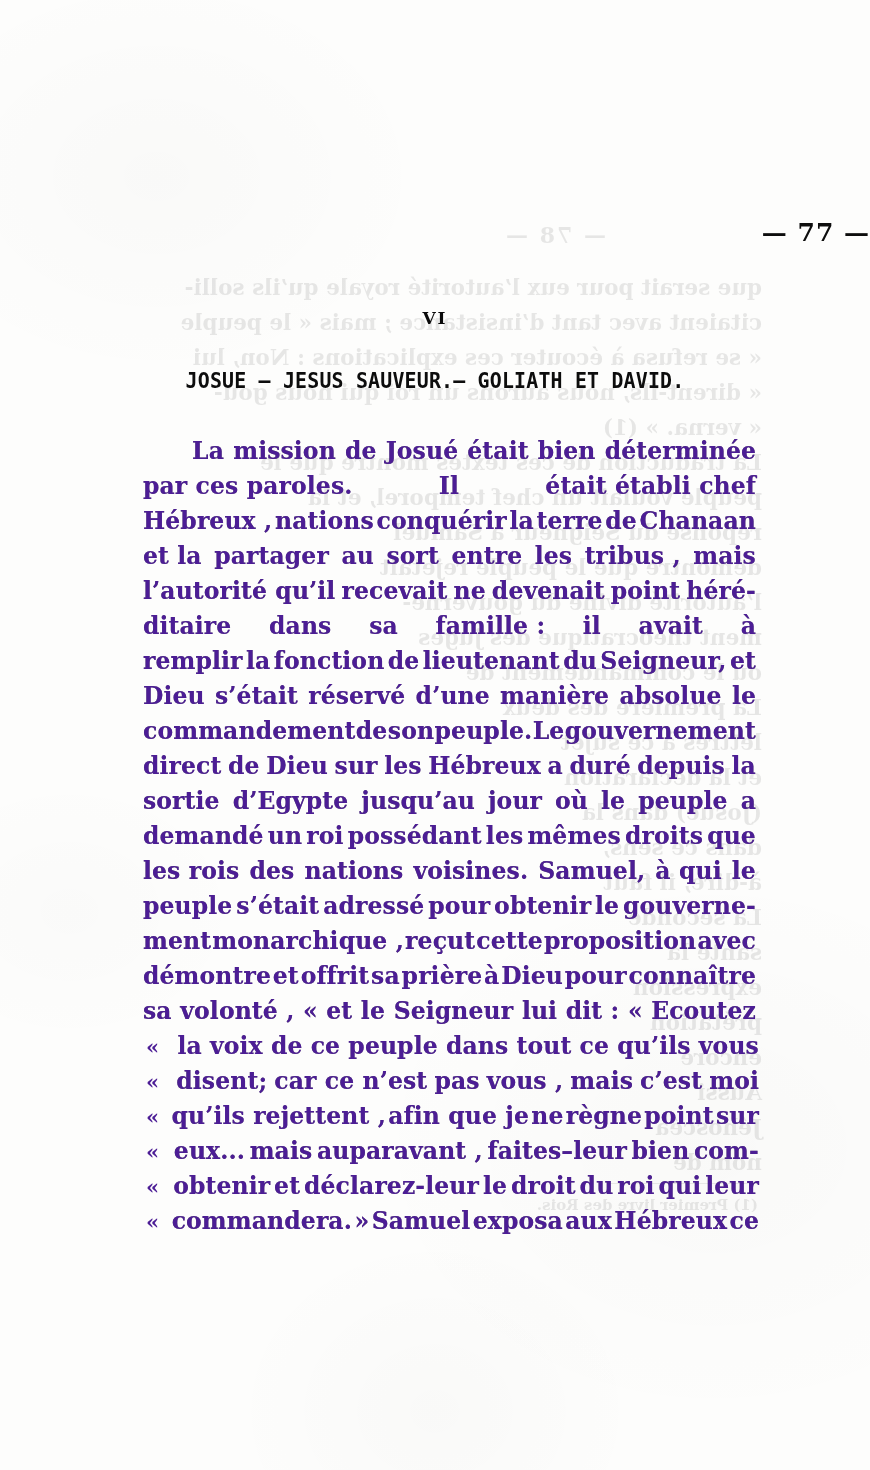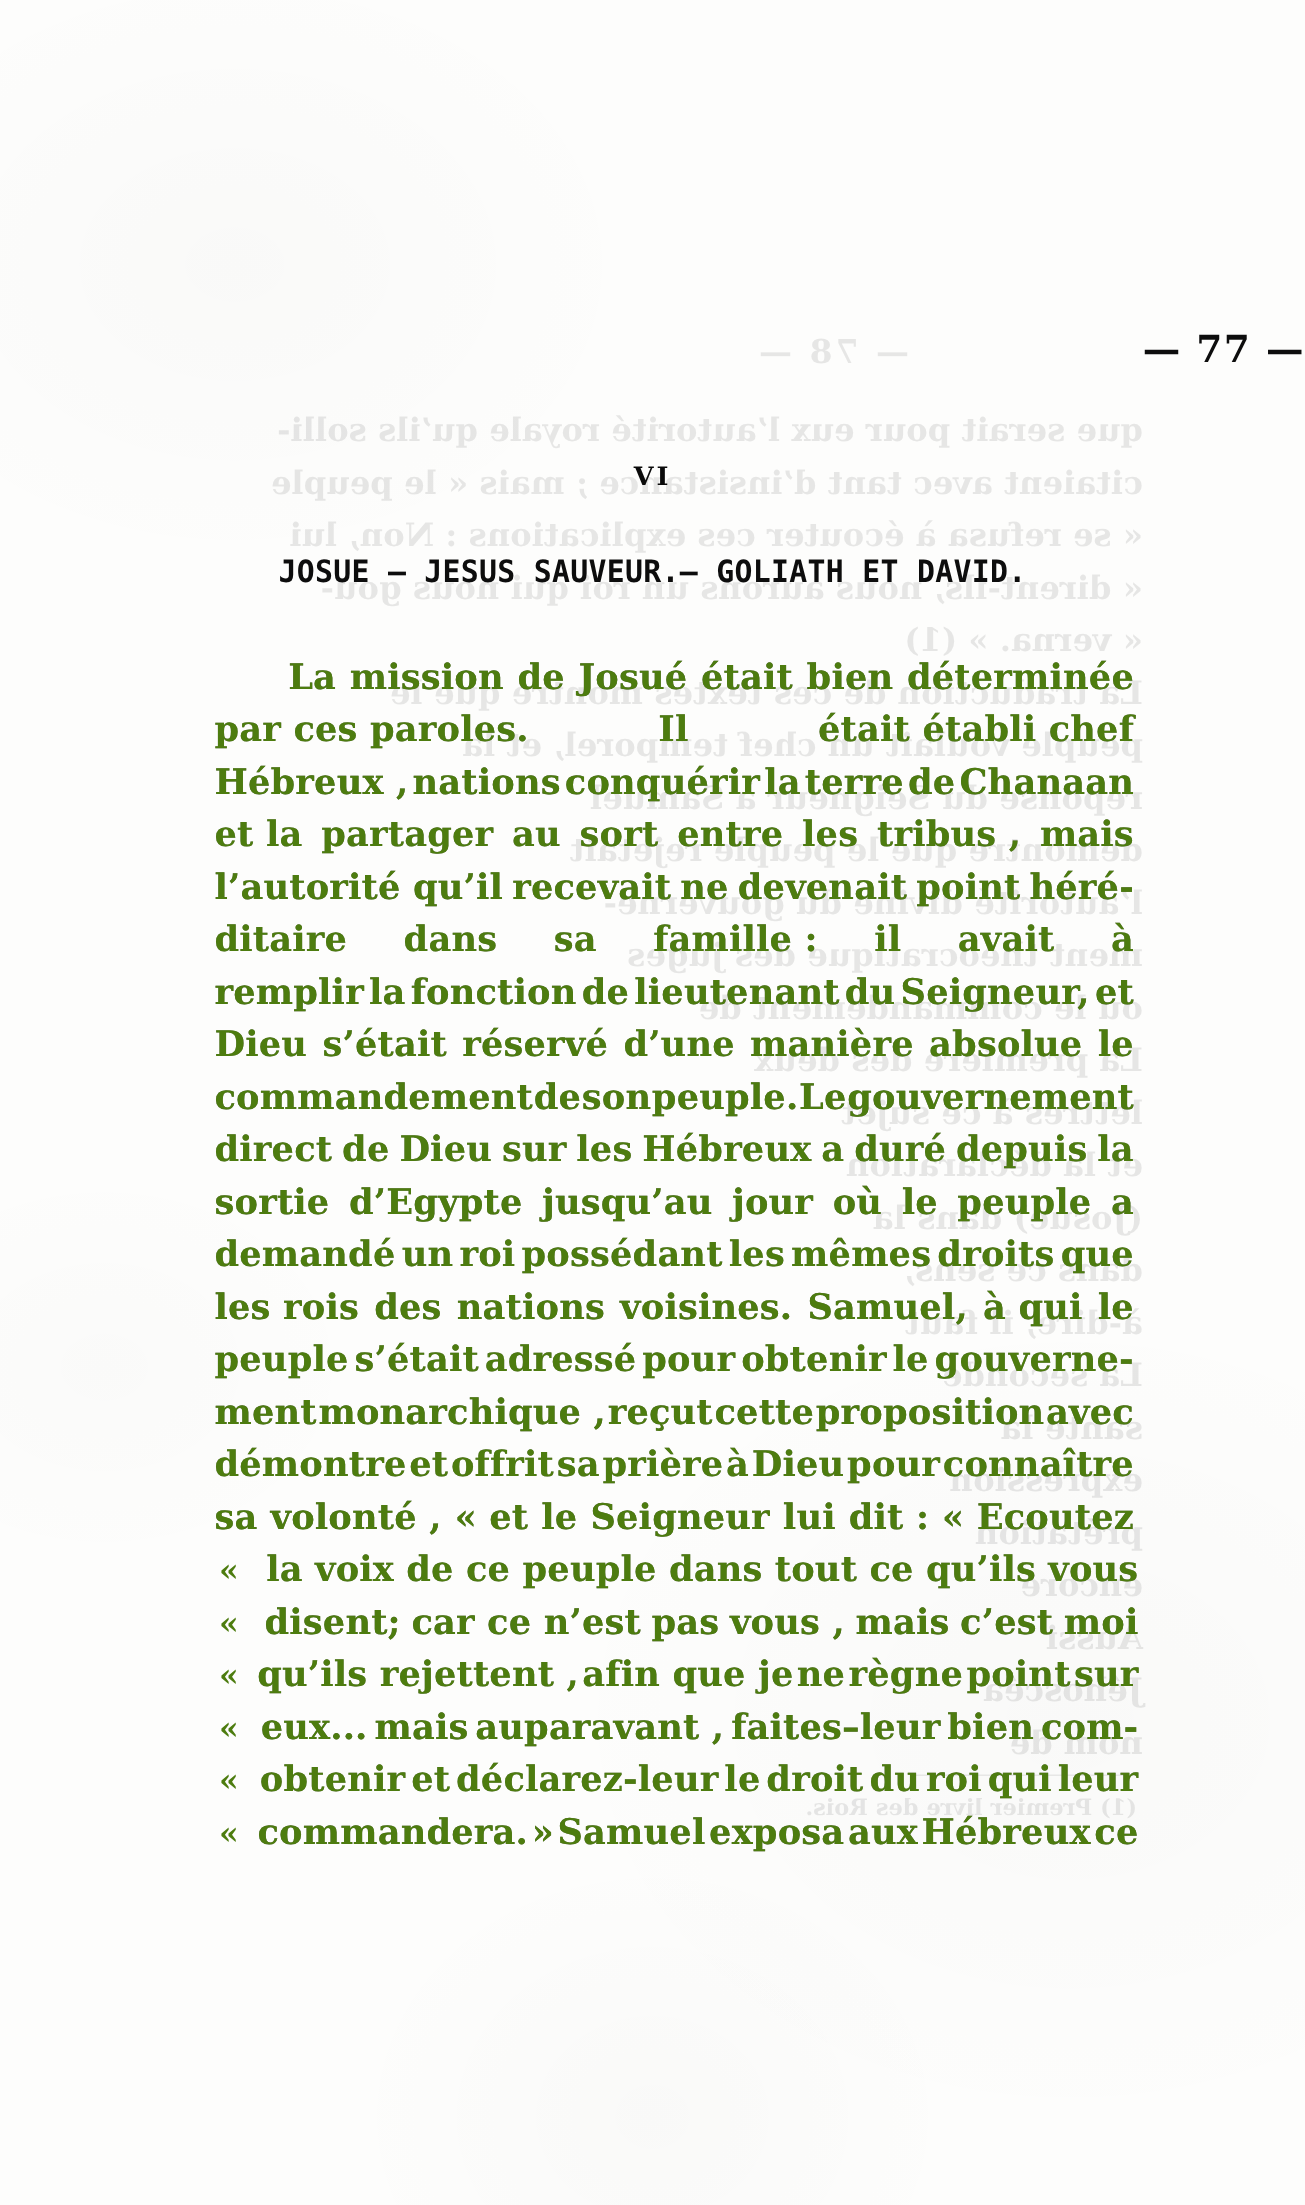--- a/index.html
+++ b/index.html
@@ -139,21 +139,21 @@
     width: 613px;
   }
 
   .tline {
     display: flex;
     width: 613px;
     height: 35px;
     line-height: 35px;
     font-size: 23.5px;
     font-weight: 700;
-    color: #4d7c0f;
+    color: #4c1d95;
     white-space: pre;
     letter-spacing: 0.1px;
   }
 
   
   .tline.justify {
     justify-content: space-between;
   }
 
   .tline .w {

